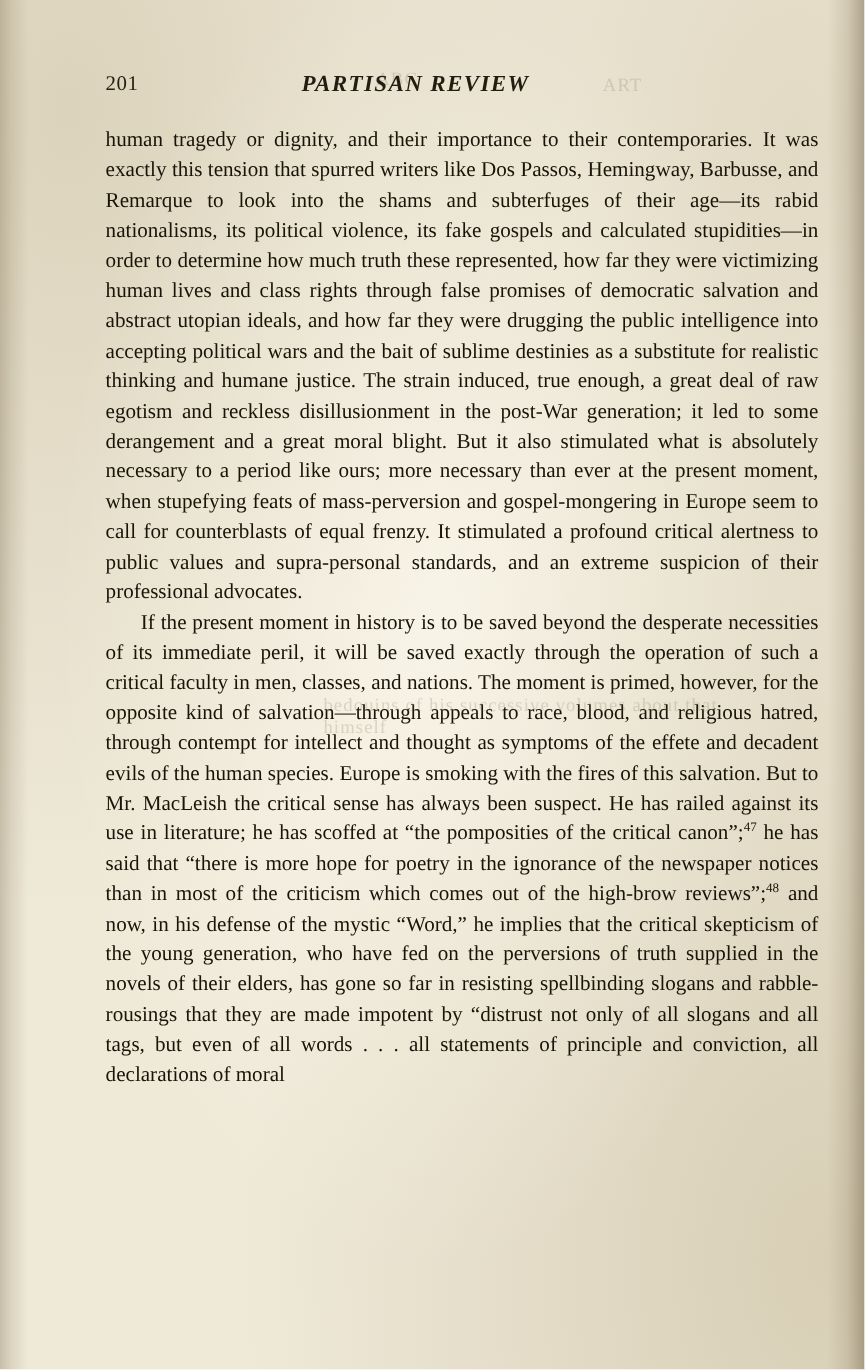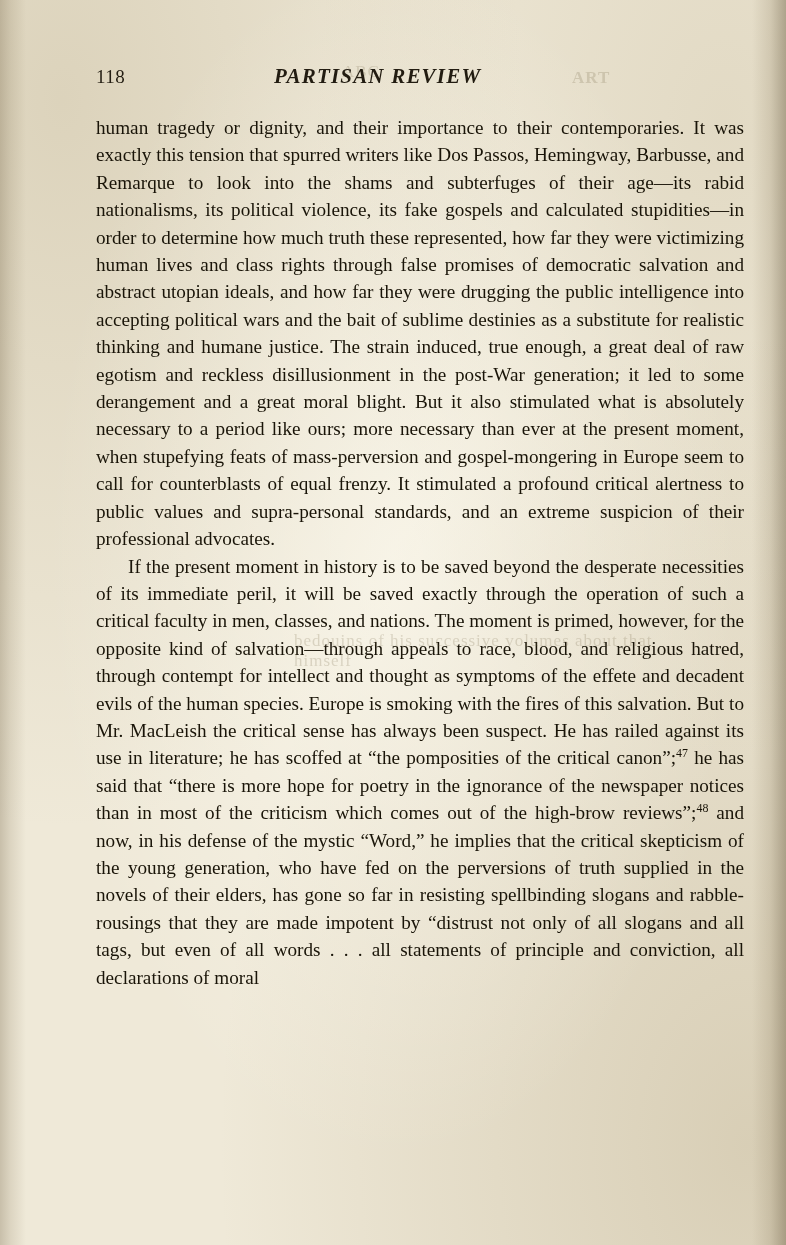--- a/index.html
+++ b/index.html
@@ -81,21 +81,21 @@
   
   .ghost {
     position: absolute;
     color: rgba(120,104,74,0.22);
     font-size: 17px;
     letter-spacing: 1px;
     pointer-events: none;
     user-select: none;
   }
   .ghost-a { left: 246px; top: 4px; }
-  .ghost-b { left: 476px; top: 10px; font-weight: bold; }
+  .ghost-b { left: 452px; top: 10px; }
   .ghost-c { left: 198px; top: 573px; width: 420px; }
   .body-text {
     margin-top: 16px;
     font-size: 19.2px;
     line-height: 27.4px;
     text-align: justify;
     color: #191408;
     -webkit-font-smoothing: antialiased;
   }
   .body-text p {
@@ -114,21 +114,21 @@
 </head>
 <body>
 
 <div class="page">
   <div class="edge-left"></div>
   <div class="gutter"></div>
 
   <div class="content">
 
     <div class="running-head">
-      <div class="folio">118</div>
+      <div class="folio">201</div>
       <div class="ghost ghost-a">ABC</div>
       <div class="journal-title">PARTISAN REVIEW</div>
       <div class="ghost ghost-b">ART</div>
     </div>
 
     <div class="ghost ghost-c">bedouins of his successive volumes about that himself</div>
 
     <div class="body-text">
       <p>human tragedy or dignity, and their importance to their contemporaries. It was exactly this tension that spurred writers like Dos Passos, Hemingway, Barbusse, and Remarque to look into the shams and subterfuges of their age—its rabid nationalisms, its political violence, its fake gospels and calculated stupidities—in order to determine how much truth these represented, how far they were victimizing human lives and class rights through false promises of democratic salvation and abstract utopian ideals, and how far they were drugging the public intelligence into accepting political wars and the bait of sublime destinies as a substitute for realistic thinking and humane justice. The strain induced, true enough, a great deal of raw egotism and reckless disillusionment in the post-War generation; it led to some derangement and a great moral blight. But it also stimulated what is absolutely necessary to a period like ours; more necessary than ever at the present moment, when stupefying feats of mass-perversion and gospel-mongering in Europe seem to call for counterblasts of equal frenzy. It stimulated a profound critical alertness to public values and supra-personal standards, and an extreme suspicion of their professional advocates.</p>
       <p class="indent" id="para2">If the present moment in history is to be saved beyond the desperate necessities of its immediate peril, it will be saved exactly through the operation of such a critical faculty in men, classes, and nations. The moment is primed, however, for the opposite kind of salvation—through appeals to race, blood, and religious hatred, through contempt for intellect and thought as symptoms of the effete and decadent evils of the human species. Europe is smoking with the fires of this salvation. But to Mr. MacLeish the critical sense has always been suspect. He has railed against its use in literature; he has scoffed at “the pomposities of the critical canon”;<sup>47</sup> he has said that “there is more hope for poetry in the ignorance of the newspaper notices than in most of the criticism which comes out of the high-brow reviews”;<sup>48</sup> and now, in his defense of the mystic “Word,” he implies that the critical skepticism of the young generation, who have fed on the perversions of truth supplied in the novels of their elders, has gone so far in resisting spellbinding slogans and rabble-rousings that they are made impotent by “distrust not only of all slogans and all tags, but even of all words . . . all statements of principle and conviction, all declarations of moral</p>

